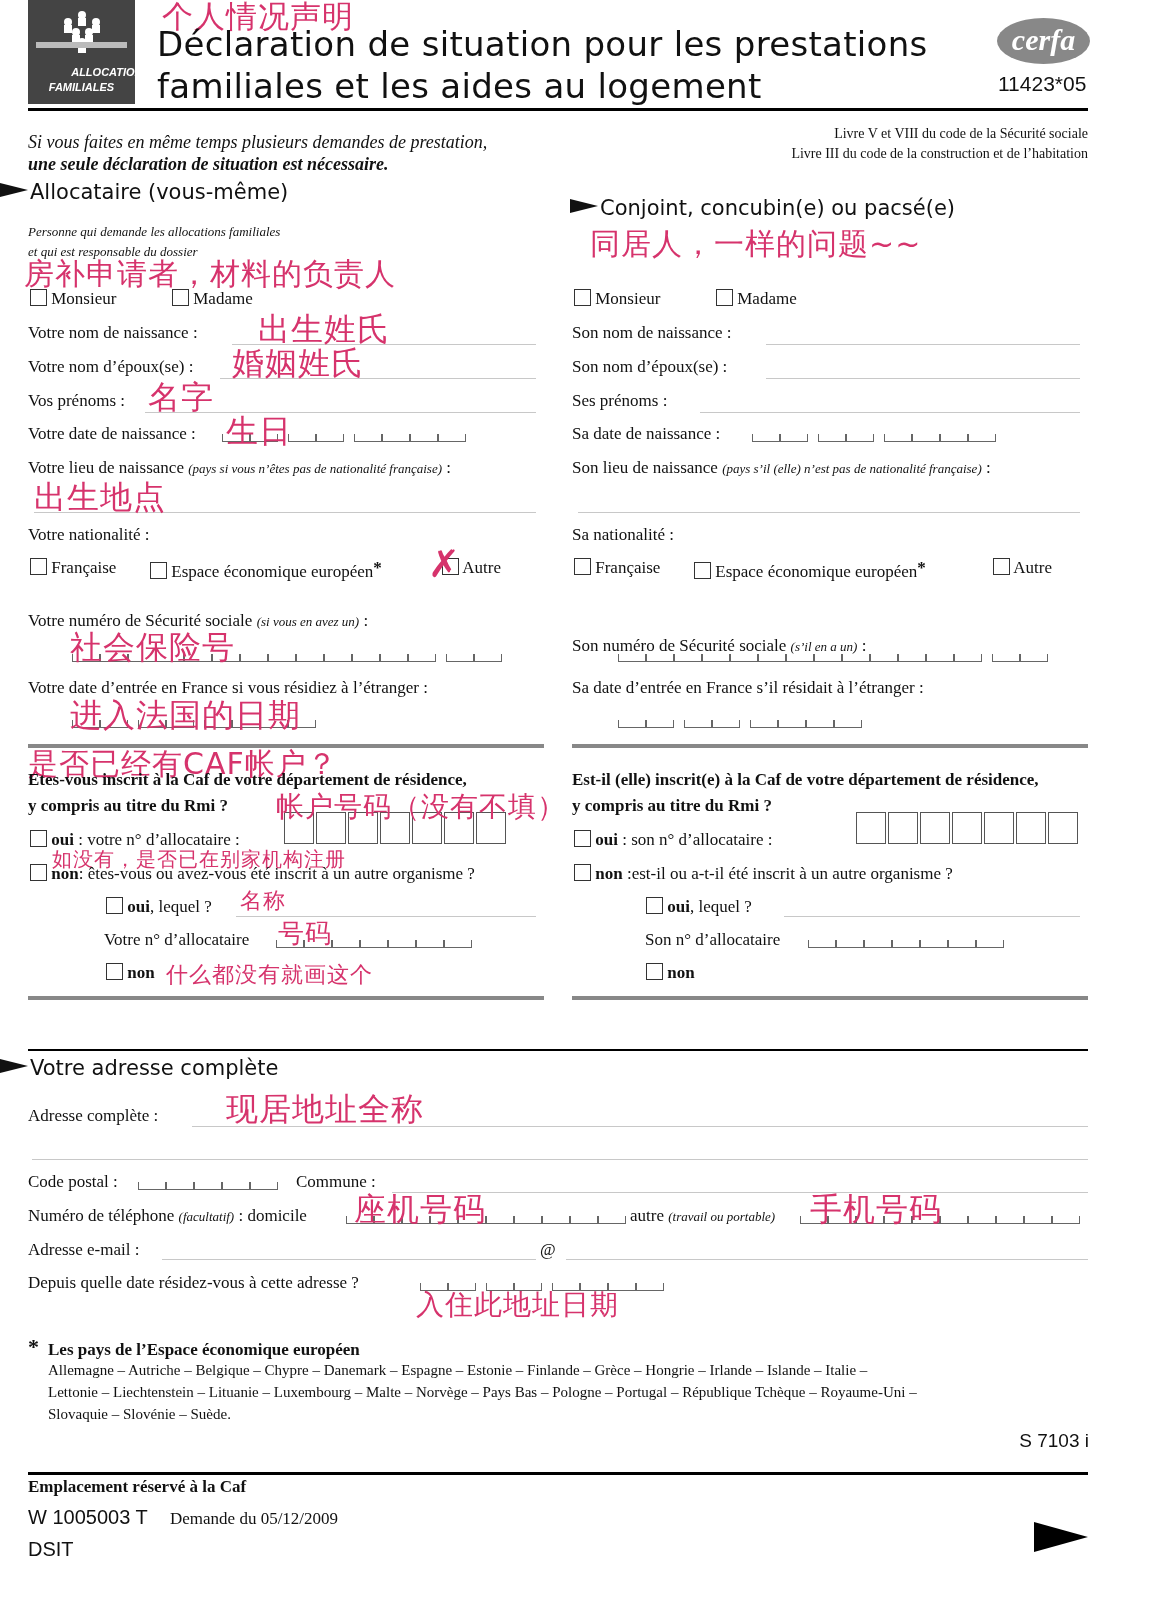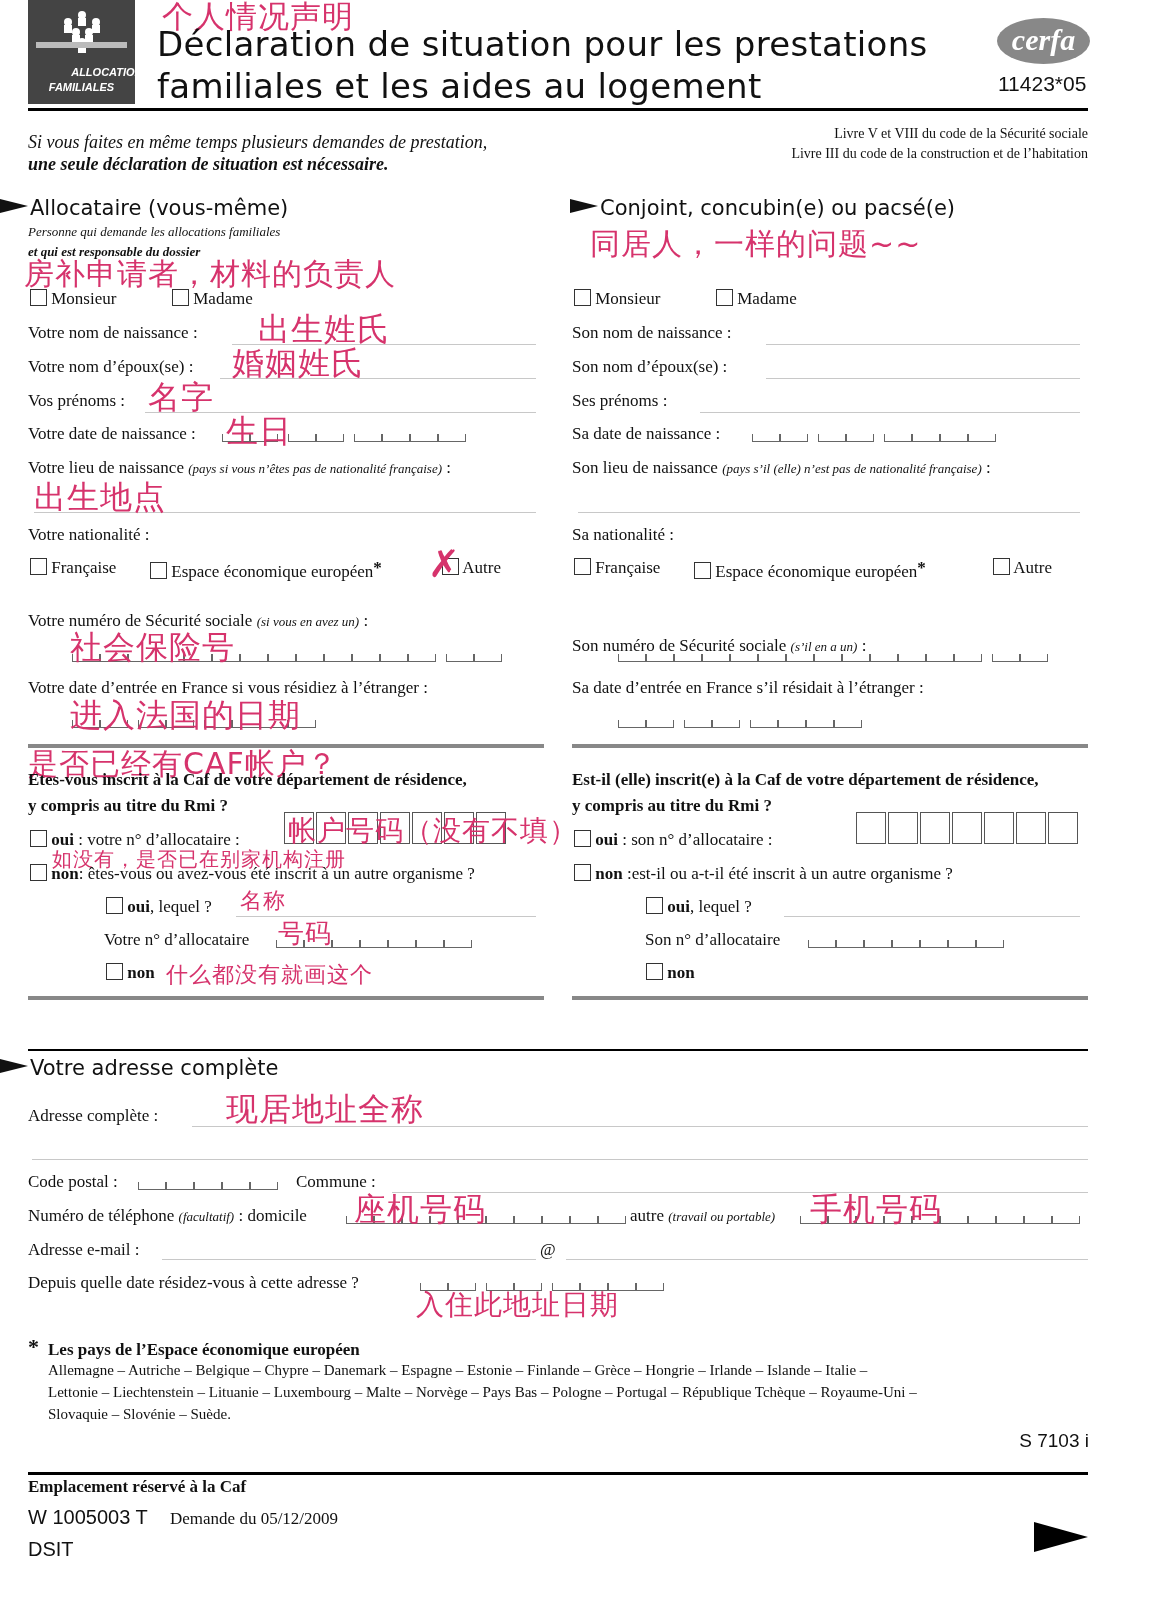--- a/index.html
+++ b/index.html
@@ -55,25 +55,25 @@
 <div class="abs" style="left:997px;top:18px;width:93px;height:46px;background:#888;border-radius:50%;color:#fff;text-align:center;line-height:44px;font-size:30px;font-style:italic;font-weight:bold;">cerfa</div>
 <div class="abs lsans" style="left:998px;top:72px;font-size:21px;">11423*05</div>
 
 <div class="abs" style="left:28px;top:108px;width:1060px;height:3px;background:#000;"></div>
 
 <div class="abs" style="left:28px;top:132px;font-size:18px;font-style:italic;white-space:nowrap;">Si vous faites en même temps plusieurs demandes de prestation,</div>
 <div class="abs" style="left:28px;top:154px;font-size:18px;font-style:italic;font-weight:bold;white-space:nowrap;">une seule déclaration de situation est nécessaire.</div>
 <div class="abs" style="right:73px;top:126px;font-size:14px;white-space:nowrap;">Livre V et VIII du code de la Sécurité sociale</div>
 <div class="abs" style="right:73px;top:146px;font-size:14px;white-space:nowrap;">Livre III du code de la construction et de l’habitation</div>
 
-<div class="hdr-sec" style="left:0;top:196px;text-align:center;">
+<div class="hdr-sec" style="left:0;top:180px;text-align:center;">
   <span class="arrow"></span><span>Allocataire (vous-même)</span>
 </div>
 <div class="abs it" style="left:28px;top:224px;">Personne qui demande les allocations familiales</div>
-<div class="abs it" style="left:28px;top:244px;font-weight:bold;">et qui est responsable du dossier</div>
+<div class="abs it" style="left:28px;top:244px;">et qui est responsable du dossier</div>
 <div class="anno" style="left:24px;top:254px;font-size:30px;">房补申请者，材料的负责人</div>
 
 <div class="lbl" style="left:30px;top:289px;"><span class="cb"></span> <span>Monsieur</span></div>
 <div class="lbl" style="left:172px;top:289px;"><span class="cb"></span> <span>Madame</span></div>
 
 <div class="lbl" style="left:28px;top:323px;">Votre nom de naissance :</div>
 <div class="line" style="left:232px;top:344px;width:304px;"></div>
 <div class="anno" style="left:258px;top:308px;font-size:32px;">出生姓氏</div>
 
 <div class="lbl" style="left:28px;top:357px;">Votre nom d’époux(se) :</div>
@@ -207,21 +207,21 @@
 <div class="grayrule" style="left:28px;top:744px;width:516px;"></div>
 <div class="grayrule" style="left:572px;top:744px;width:516px;"></div>
 
 <div class="anno" style="left:28px;top:744px;font-size:30px;">是否已经有CAF帐户？</div>
 <div class="lbl" style="left:28px;top:770px;font-weight:bold;">Etes-vous inscrit à la Caf de votre département de résidence,</div>
 <div class="lbl" style="left:28px;top:796px;font-weight:bold;">y compris au titre du Rmi ?</div>
 <div class="lbl" style="left:30px;top:830px;"><span class="cb"></span> <b>oui</b> <span>: votre n° d’allocataire :</span></div>
 <div class="abs" style="left:284px;top:812px;">
   <span class="bigbox"></span><span class="bigbox"></span><span class="bigbox"></span><span class="bigbox"></span><span class="bigbox"></span><span class="bigbox"></span><span class="bigbox"></span>
 </div>
-<div class="anno" style="left:276px;top:812px;margin-left:12px;"><span style="font-size:28px;">帐户号码（没有不填）</span></div>
+<div class="anno" style="left:276px;top:788px;"><span style="font-size:28px;">帐户号码（没有不填）</span></div>
 <div class="anno" style="left:52px;top:846px;font-size:20px;">如没有，是否已在别家机构注册</div>
 <div class="lbl" style="left:30px;top:864px;"><span class="cb"></span> <b>non</b><span>: êtes-vous ou avez-vous été inscrit à un autre organisme ?</span></div>
 
 <div class="lbl" style="left:106px;top:897px;"><span class="cb"></span> <b>oui</b><span>, lequel ?</span></div>
 <div class="line" style="left:236px;top:916px;width:300px;"></div>
 <div class="anno" style="left:240px;top:886px;font-size:22px;">名称</div>
 
 <div class="lbl" style="left:104px;top:930px;">Votre n° d’allocataire</div>
 <div class="combs" style="left:276px;top:938px;">
   <div class="comb"></div>

